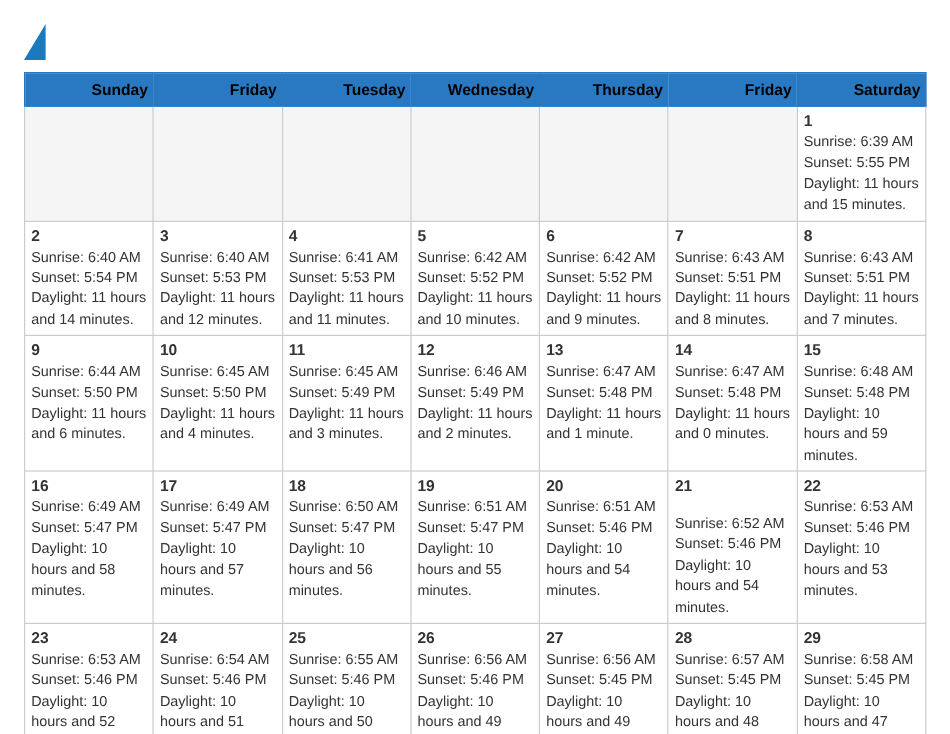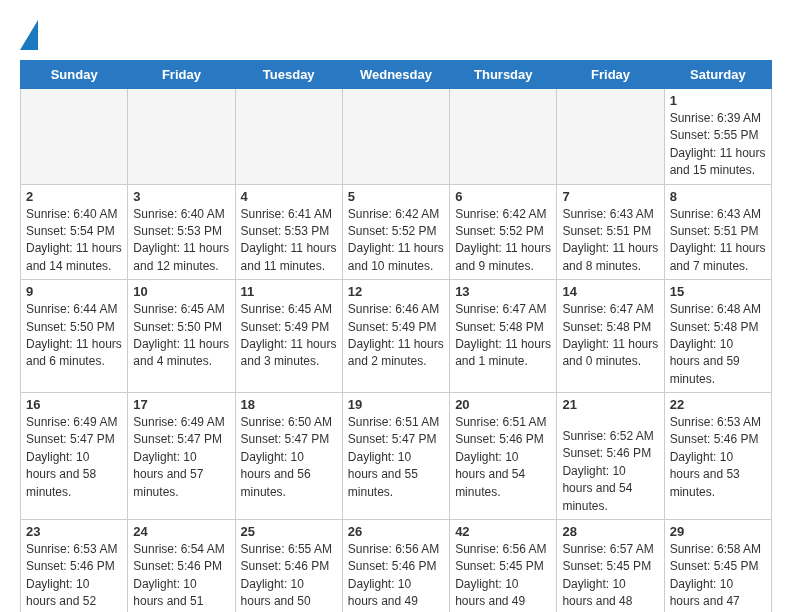--- a/index.html
+++ b/index.html
@@ -36,25 +36,25 @@
       border-right: 0px solid transparent;
       border-bottom: 30px solid #1a7abf;
     }
     .title-block { text-align: right; }
     .title-block h1 { font-size: 32px; font-weight: bold; color: #333; }
     .title-block h2 { font-size: 18px; font-weight: normal; color: #555; }
 
     .calendar { width: 100%; border-collapse: collapse; }
     .calendar th {
       background-color: #2979c2;
-      color: #ffffff;
+      color: #000000;
       font-size: 13px;
       font-weight: bold;
       padding: 6px 4px;
-      text-align: center;
+      text-align: right;
       border: 1px solid #2979c2;
     }
     .calendar td {
       border: 1px solid #ccc;
       vertical-align: top;
       padding: 4px 5px;
       font-size: 11px;
       color: #333;
       width: calc(100% / 7);
       height: 78px;
@@ -269,21 +269,21 @@
 Sunset: 5:46 PM
 Daylight: 10 hours and 50 minutes.</div>
         </td>
         <td>
           <span class="day-num">26</span>
           <div class="day-info" style="white-space: pre-line;">Sunrise: 6:56 AM
 Sunset: 5:46 PM
 Daylight: 10 hours and 49 minutes.</div>
         </td>
         <td>
-          <span class="day-num">42</span>
+          <span class="day-num">27</span>
           <div class="day-info" style="white-space: pre-line;">Sunrise: 6:56 AM
 Sunset: 5:45 PM
 Daylight: 10 hours and 49 minutes.</div>
         </td>
         <td>
           <span class="day-num">28</span>
           <div class="day-info" style="white-space: pre-line;">Sunrise: 6:57 AM
 Sunset: 5:45 PM
 Daylight: 10 hours and 48 minutes.</div>
         </td>

